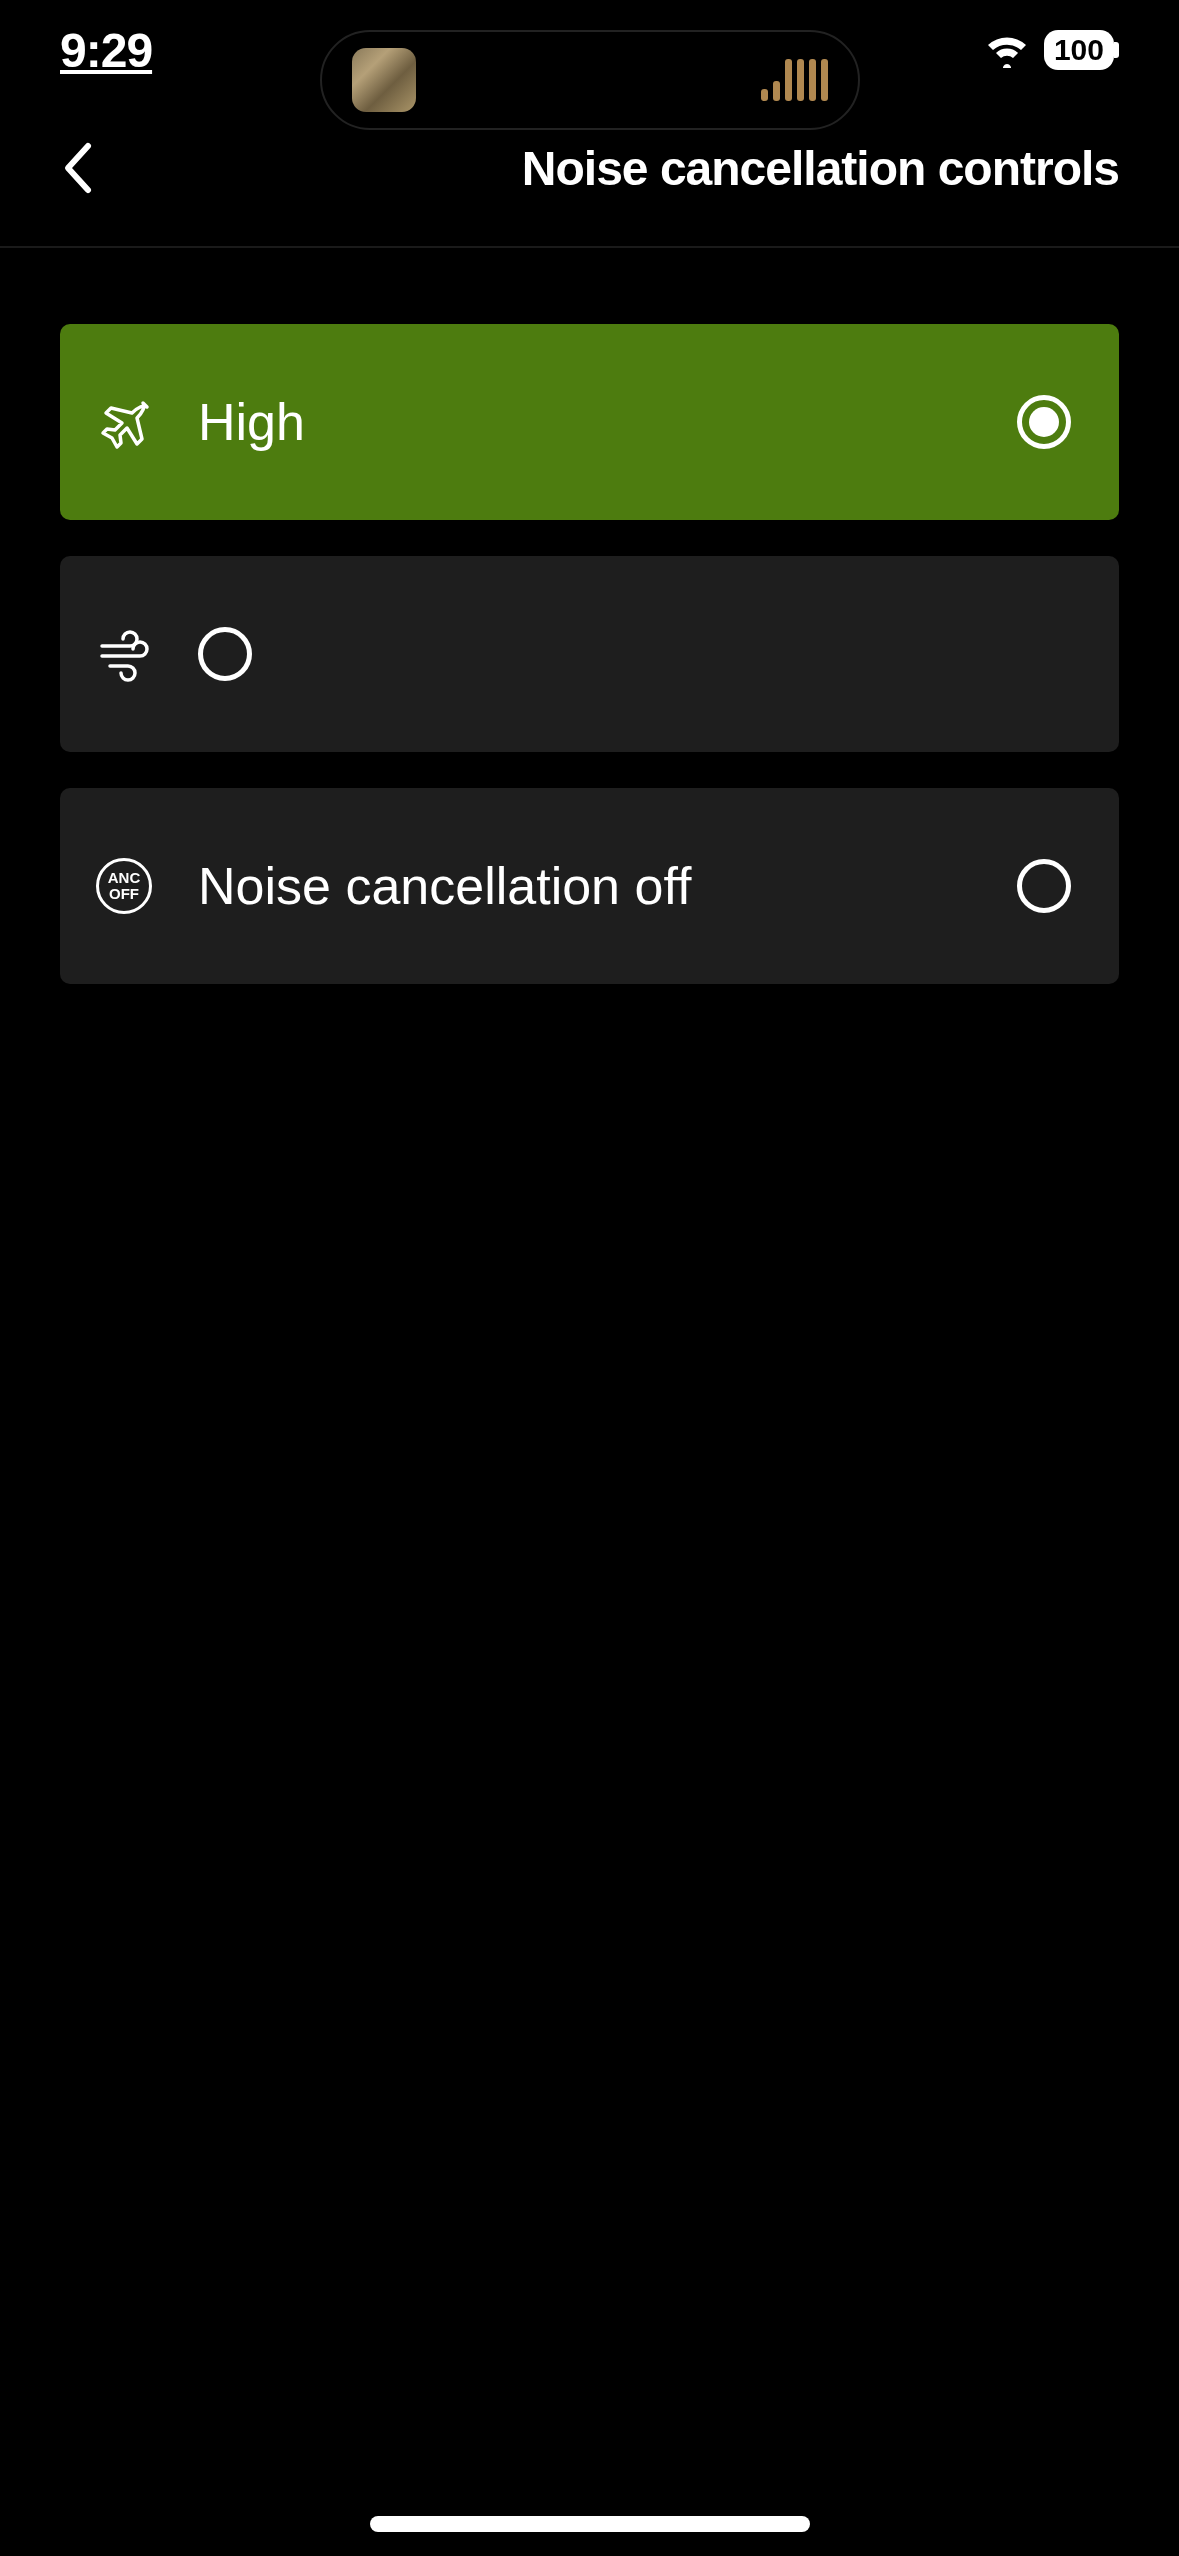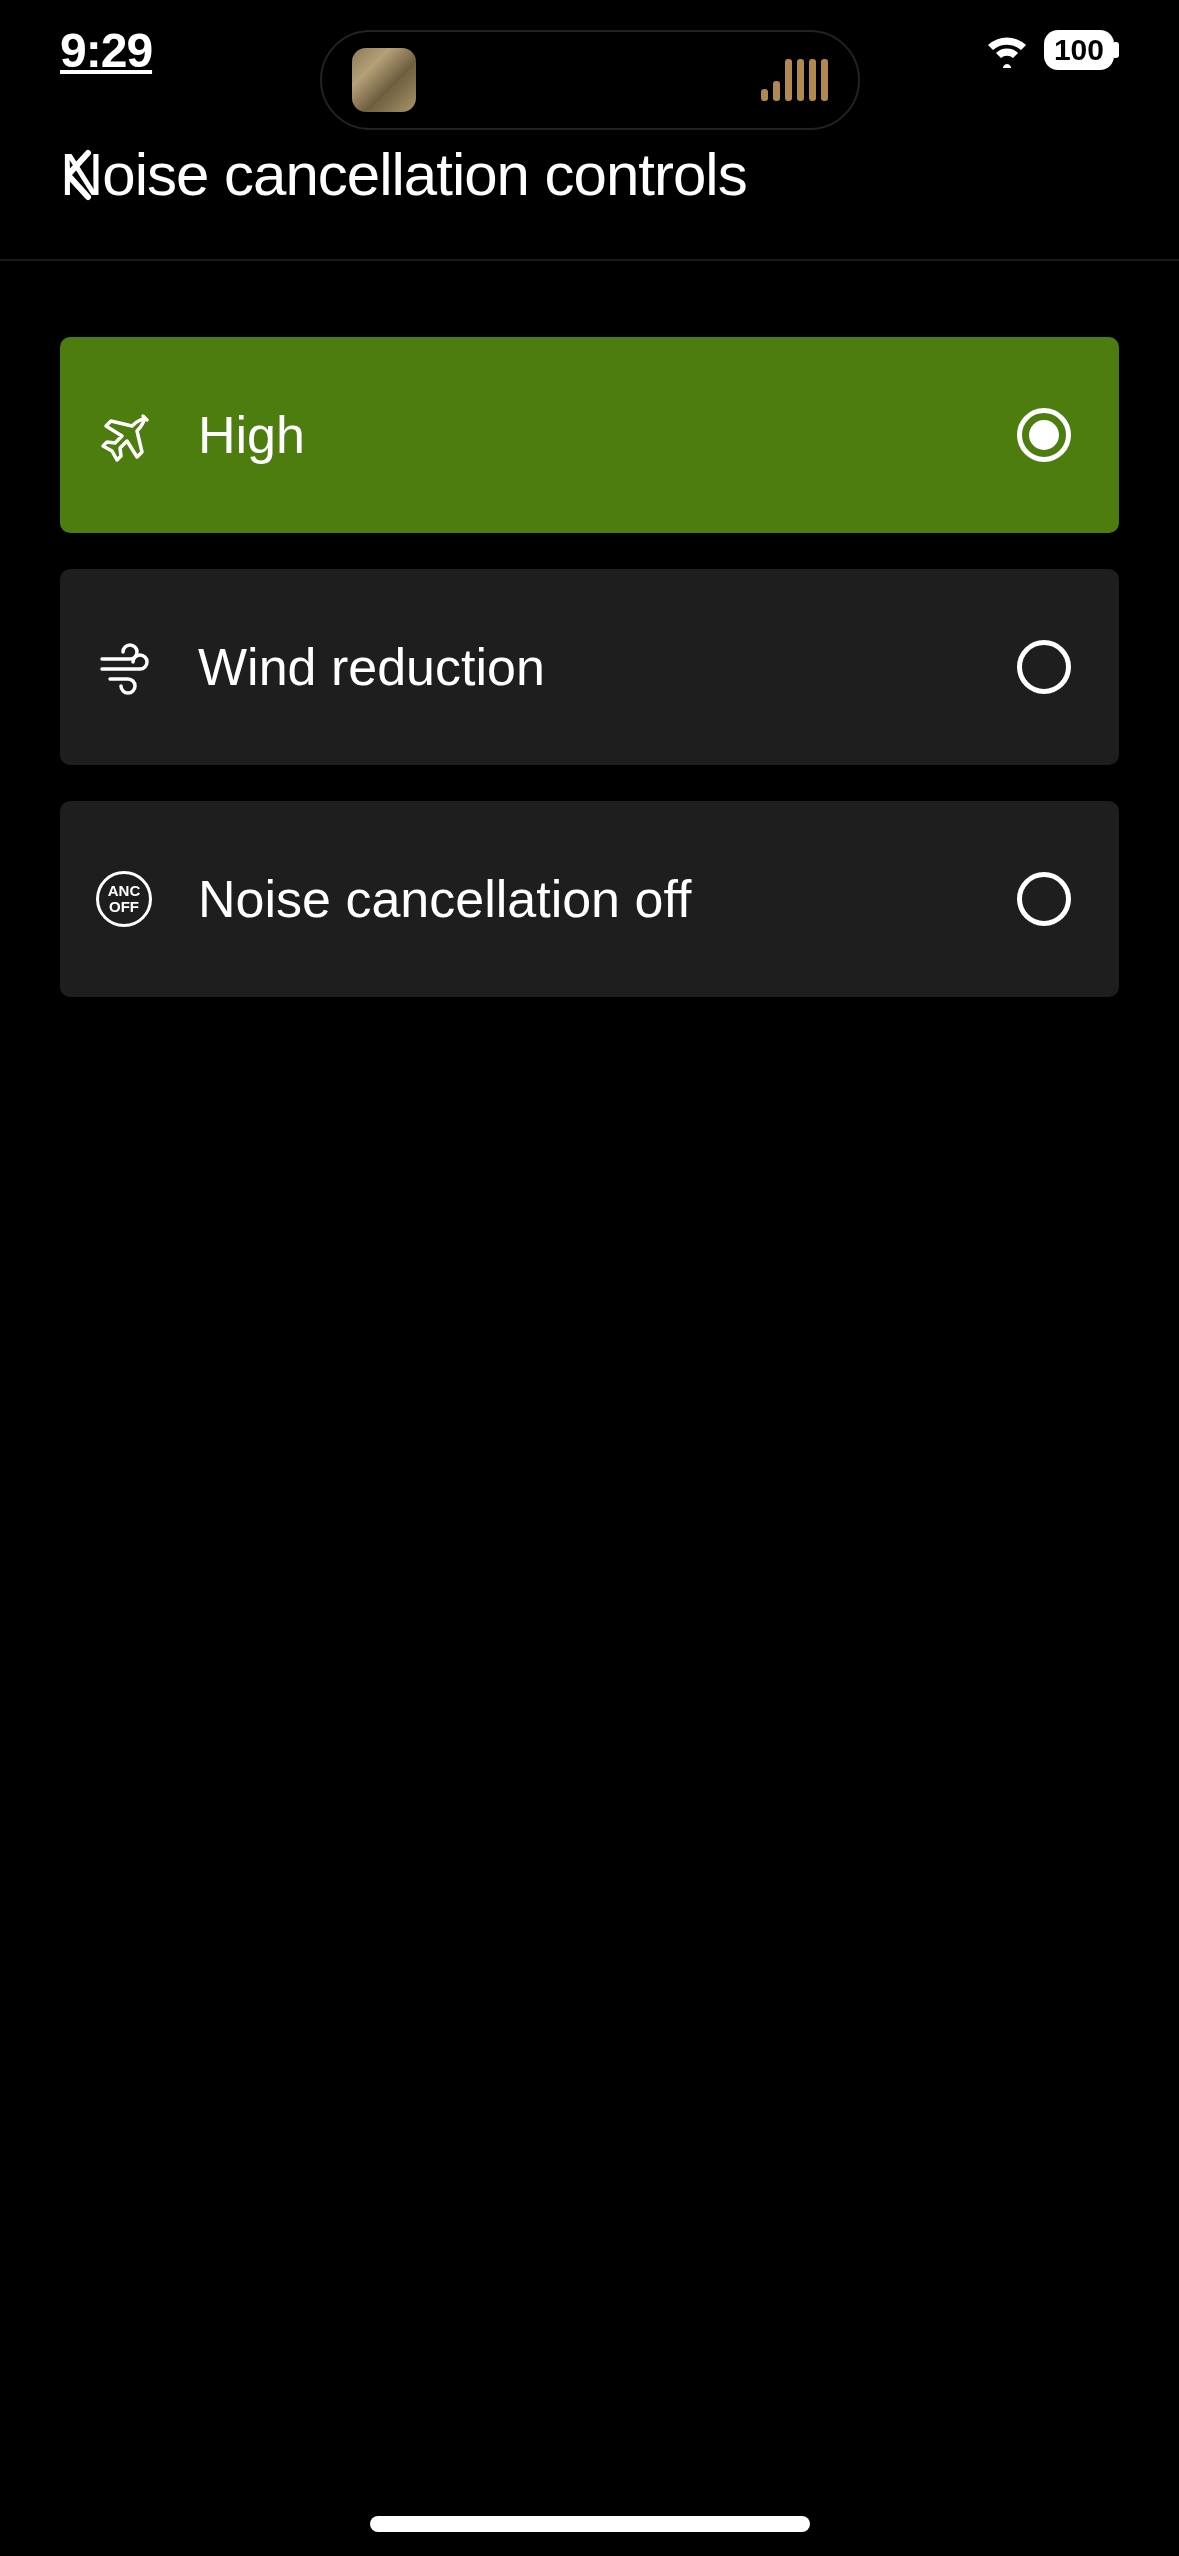--- a/index.html
+++ b/index.html
@@ -101,25 +101,25 @@
       display: flex;
       align-items: center;
       padding: 40px 60px 50px;
     }
     .back-btn {
       width: 70px;
       display: flex;
       align-items: center;
     }
     .page-title {
-      font-size: 60px;
-      font-weight: 400;
+      font-size: 48px;
+      font-weight: 700;
       letter-spacing: -1px;
       flex: 1;
-      text-align: left;
+      text-align: right;
       margin-left: -70px;
     }
     .divider {
       height: 2px;
       background: #1a1a1a;
       width: 100%;
     }
     .options {
       padding: 76px 60px 0;
       display: flex;
@@ -247,21 +247,20 @@
 
 
   <div class="option">
     <div class="option-icon">
       <svg width="56" height="56" viewBox="0 0 56 56">
         <path fill="none" stroke="#fff" stroke-width="3.5" stroke-linecap="round" d="M6 20 h28 a7 7 0 1 0 -7 -7"></path>
         <path fill="none" stroke="#fff" stroke-width="3.5" stroke-linecap="round" d="M6 30 h38 a7 7 0 1 0 -7 -7"></path>
         <path fill="none" stroke="#fff" stroke-width="3.5" stroke-linecap="round" d="M14 40 h18 a7 7 0 1 1 -7 7"></path>
       </svg>
     </div>
-    <div class="option-label">Wind reduction</div>
     <div class="radio"></div>
   </div>
 
 
   <div class="option">
     <div class="option-icon">
       <div class="anc-badge">
         <div>ANC</div>
         <div class="sub">OFF</div>
       </div>

